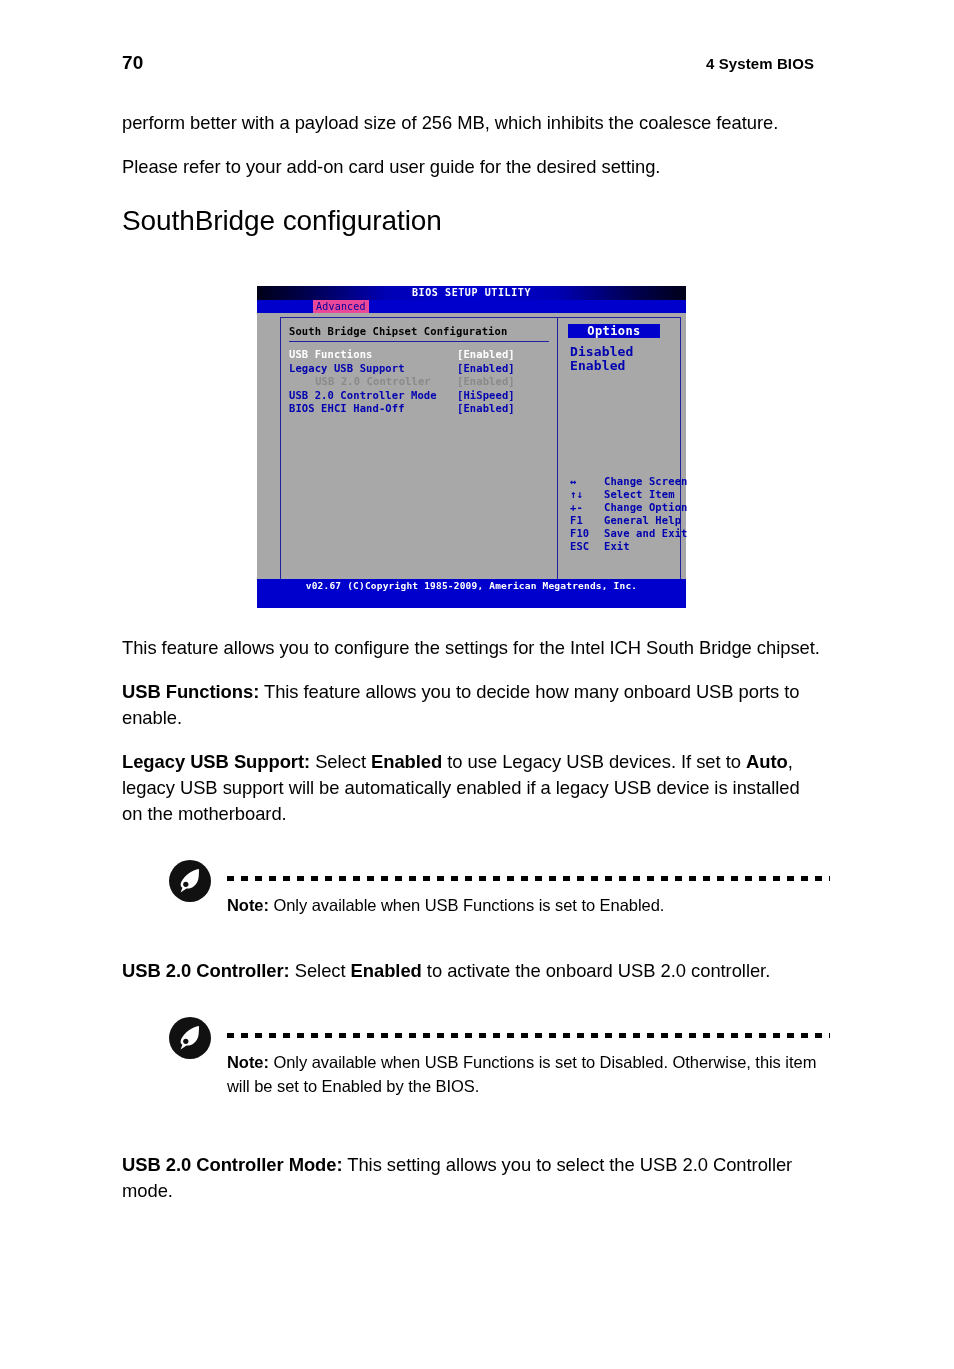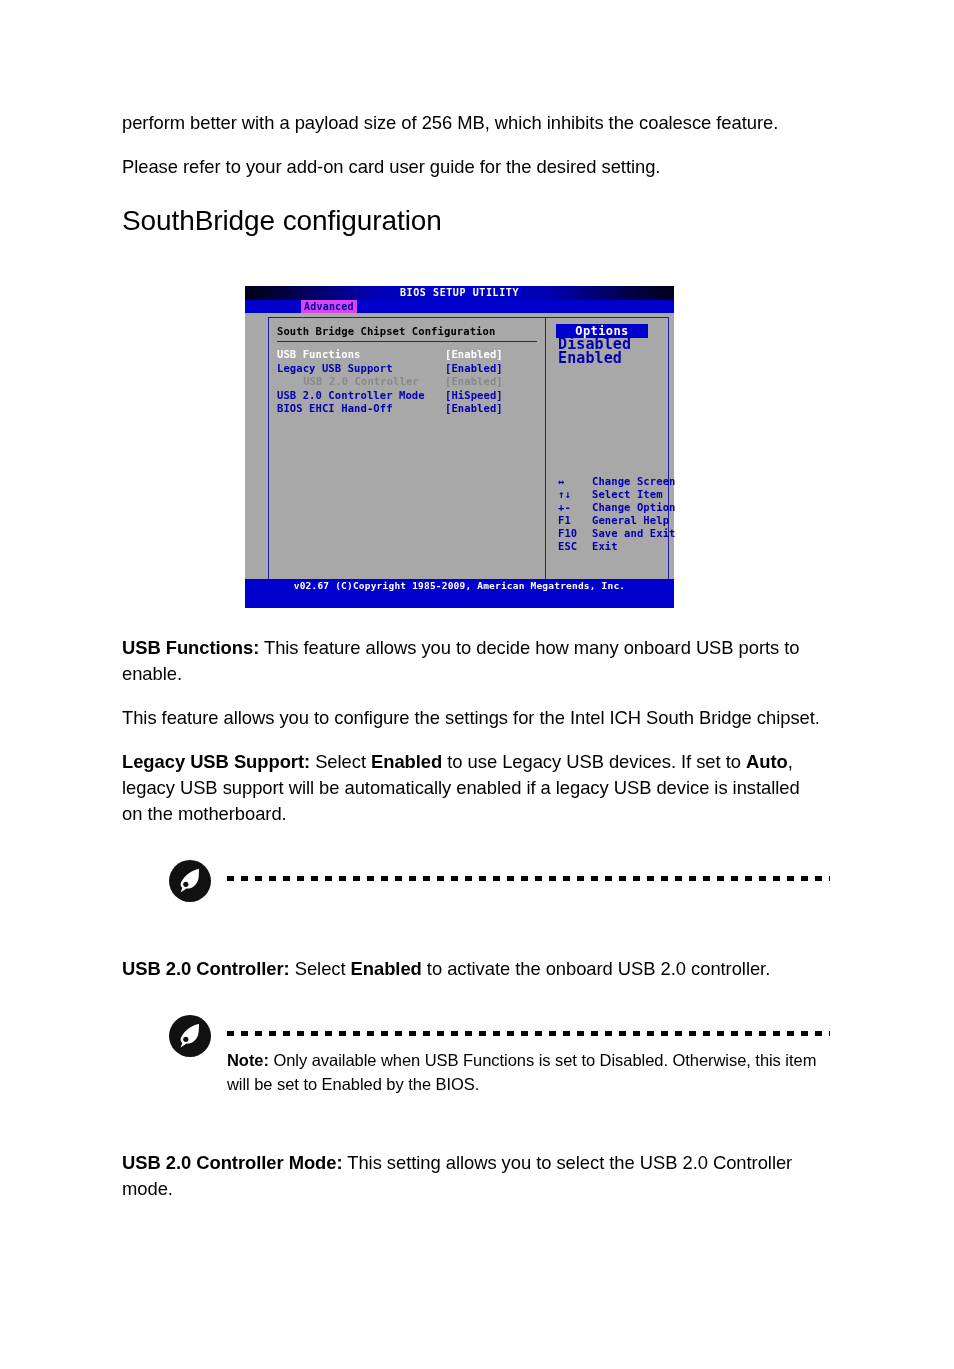--- a/index.html
+++ b/index.html
@@ -64,21 +64,21 @@
     font-weight: normal;
     letter-spacing: -0.1px;
     line-height: 34px;
   }
 
   b, strong { font-weight: bold; }
 
   
   .bios-wrap {
     position: absolute;
-    left: 245px;
+    left: 257px;
     top: 286px;
     width: 429px;
     height: 322px;
   }
   .bios {
     width: 429px;
     height: 322px;
     background: #a8a8a8;
     font-family: "DejaVu Sans Mono", "Liberation Mono", monospace;
     position: relative;
@@ -103,24 +103,24 @@
     background: #0000cc;
     position: relative;
   }
   .bios-tab {
     position: absolute;
     left: 56px;
     top: 0;
     height: 13px;
     line-height: 13px;
     padding: 0 3px;
-    background: #d946ef;
+    background: #ec4899;
     color: #0000a0;
     font-size: 10px;
-    font-weight: bold;
+    font-weight: normal;
     letter-spacing: 0.2px;
   }
   .bios-body {
     position: absolute;
     left: 0;
     top: 27px;
     width: 429px;
     bottom: 18px;
     background: #a8a8a8;
     box-sizing: border-box;
@@ -175,23 +175,24 @@
     margin: 0 20px 0 10px;
     background: #0000cc;
     color: #ffffff;
     font-size: 12px;
     font-weight: bold;
     line-height: 14px;
     text-align: center;
     letter-spacing: 0.4px;
   }
   .options-list {
+    margin-top: 7px;
     padding-left: 12px;
     color: #0000b0;
-    font-size: 15px;
+    font-size: 13px;
     font-weight: bold;
     line-height: 13.5px;
     letter-spacing: 0.1px;
   }
   .keyhelp {
     position: absolute;
     left: 12px;
     bottom: 33px;
     color: #0000b0;
     font-size: 10.5px;
@@ -247,20 +248,24 @@
     font-size: 16.5px;
     line-height: 24px;
     letter-spacing: -0.05px;
   }
 </style>
 </head>
 <body>
 
 <div class="page">
 
+  <div class="page-header">
+    <span class="folio">70</span>
+    <span class="header-chapter">4 System BIOS</span>
+  </div>
 
   <div class="content">
 
     <p class="body">perform better with a payload size of 256 MB, which inhibits the coalesce feature.</p>
 
     <p class="body">Please refer to your add-on card user guide for the desired setting.</p>
 
     <h2 class="section-title">SouthBridge configuration</h2>
 
   </div>
@@ -340,39 +345,42 @@
 
         </div>
       </div>
 
       <div class="bios-footer">v02.67 (C)Copyright 1985-2009, American Megatrends, Inc.</div>
     </div>
   </div>
 
   <div class="content" style="top:635px;">
 
+    <p class="body">This feature allows you to configure the settings for the Intel ICH South Bridge chipset.</p>
+
     <p class="body">
       <b>USB Functions:</b><span> This feature allows you to decide how many onboard USB ports to enable.</span>
     </p>
-
-    <p class="body">This feature allows you to configure the settings for the Intel ICH South Bridge chipset.</p>
 
     <p class="body">
       <b>Legacy USB Support:</b><span> Select </span><b>Enabled</b><span> to use Legacy USB devices. If set to </span><b>Auto</b><span>, legacy USB support will be automatically enabled if a legacy USB device is installed on the motherboard.</span>
     </p>
 
     <div class="note" style="margin-top:30px;">
       <span class="note-icon">
         <svg viewBox="0 0 44 44" width="44" height="44" aria-hidden="true">
           <circle cx="22" cy="22" r="21" fill="#111111"></circle>
           <path d="M31 10 C24 11 17 16 13.5 22.5 C12 25.2 12.4 27.6 14.4 28.8 L12.6 33.5 L18.5 29.6 C24.2 29.9 28.6 26 30.2 20.5 C30.7 18.7 30.9 16.7 31 10 Z" fill="#ffffff"></path>
           <circle cx="17.8" cy="25.3" r="2.6" fill="#111111"></circle>
         </svg>
       </span>
       <span class="note-dash"></span>
+      <p class="note-text">
+        <b>Note:</b><span> Only available when USB Functions is set to Enabled.</span>
+      </p>
     </div>
 
     <p class="body" style="margin-top:41px;">
       <b>USB 2.0 Controller:</b><span> Select </span><b>Enabled</b><span> to activate the onboard USB 2.0 controller.</span>
     </p>
 
     <div class="note" style="margin-top:30px;">
       <span class="note-icon">
         <svg viewBox="0 0 44 44" width="44" height="44" aria-hidden="true">
           <circle cx="22" cy="22" r="21" fill="#111111"></circle>

